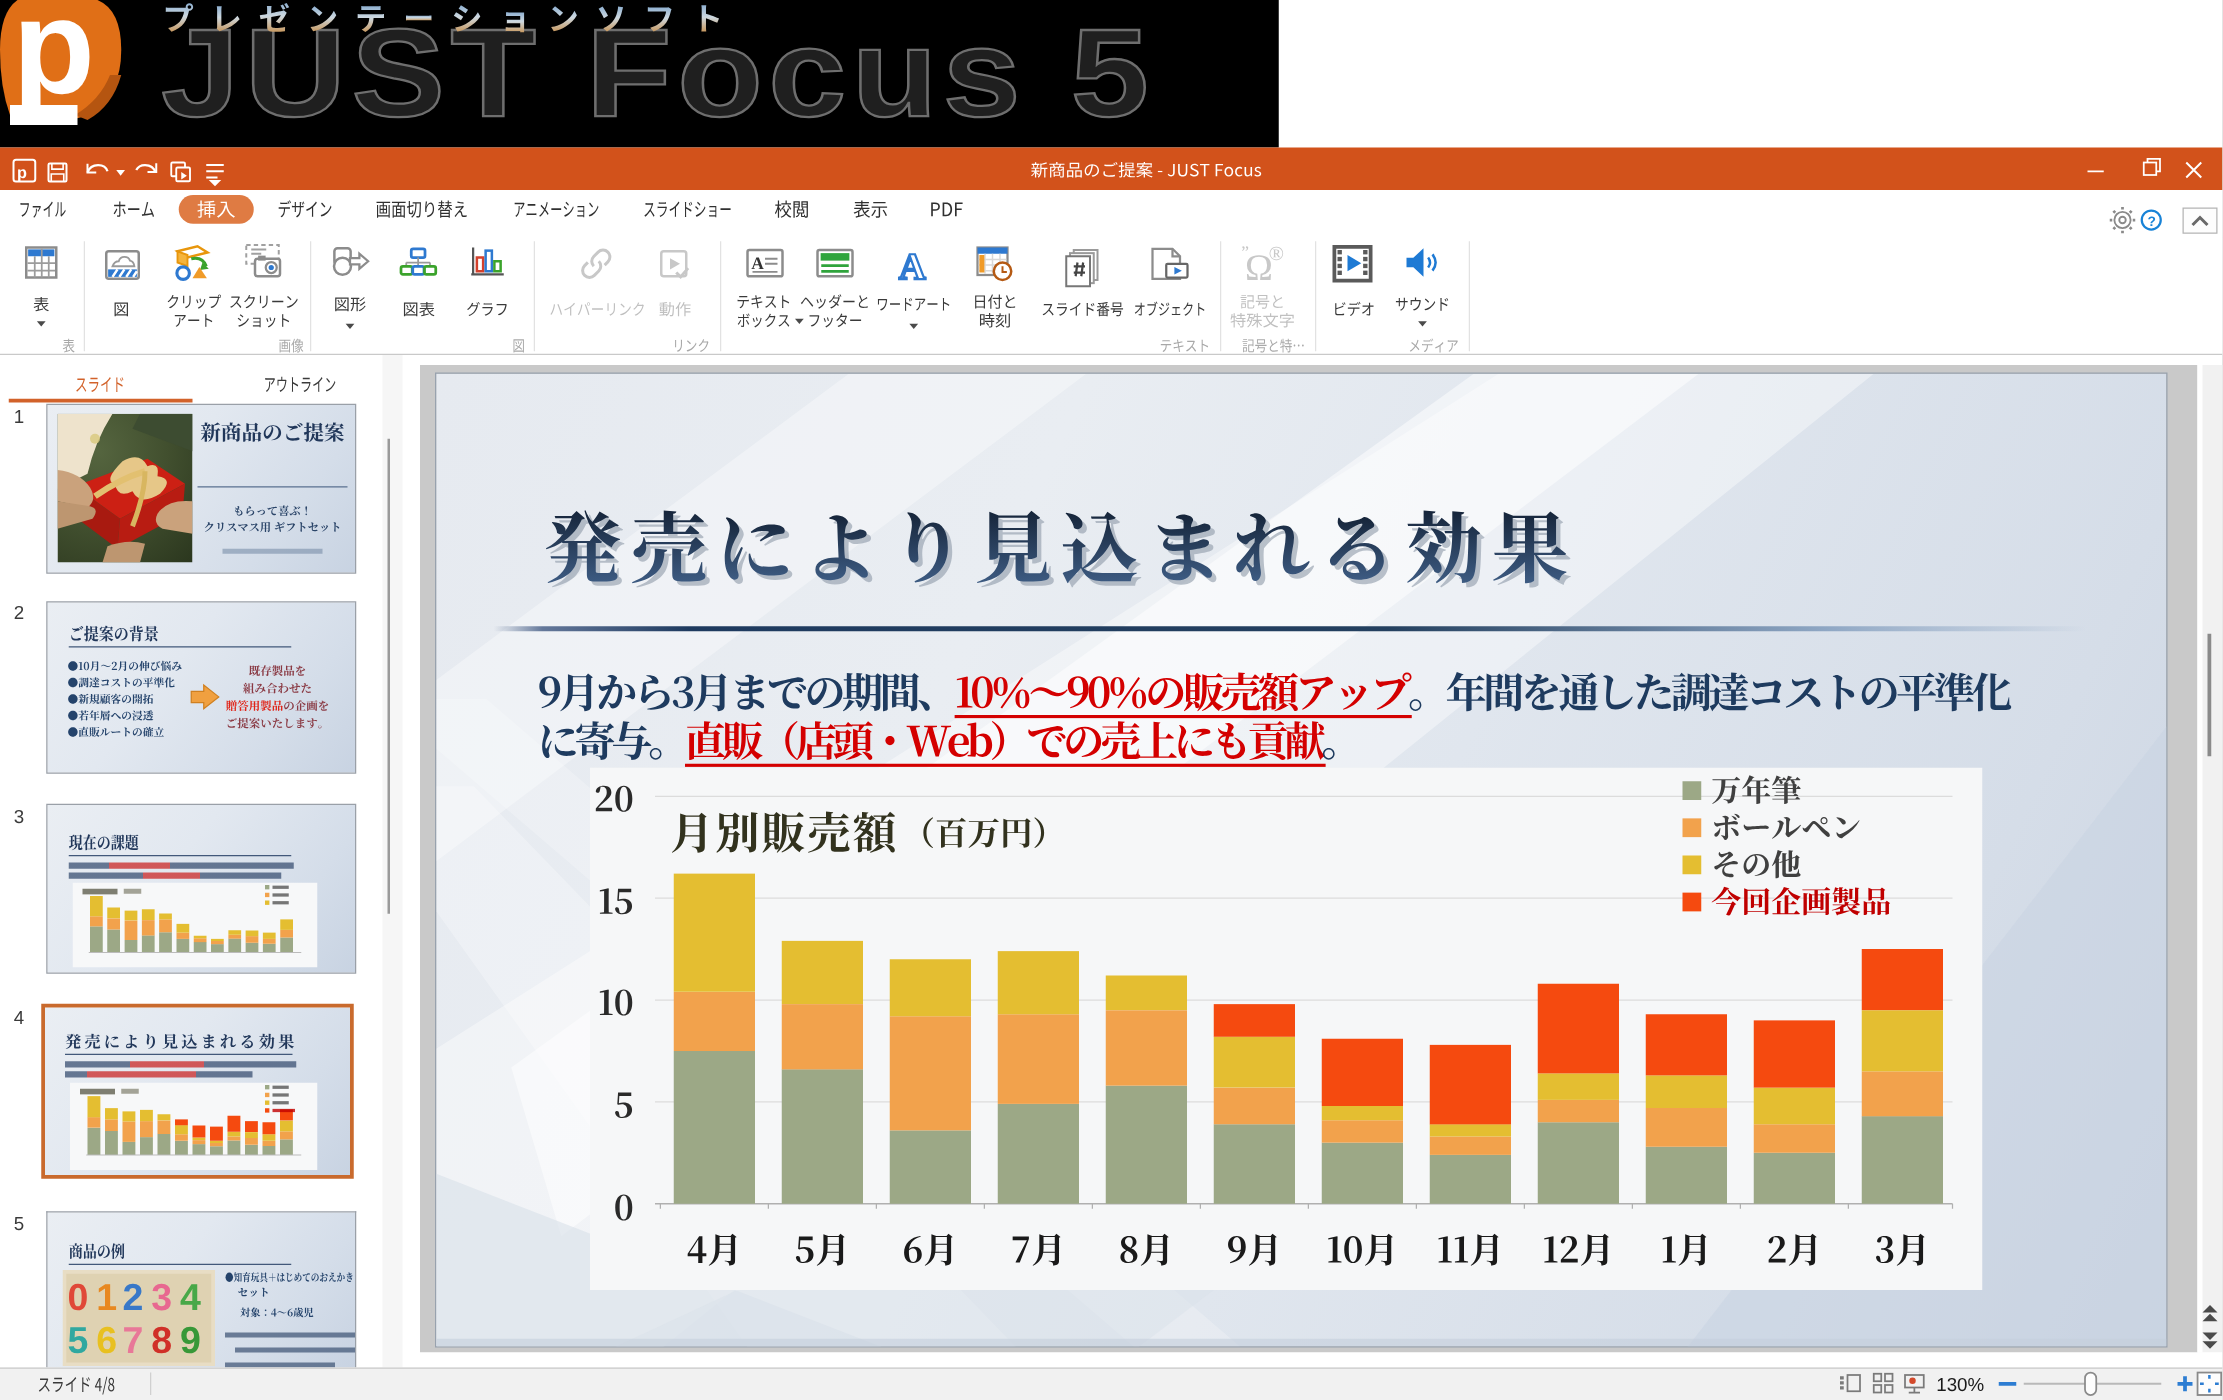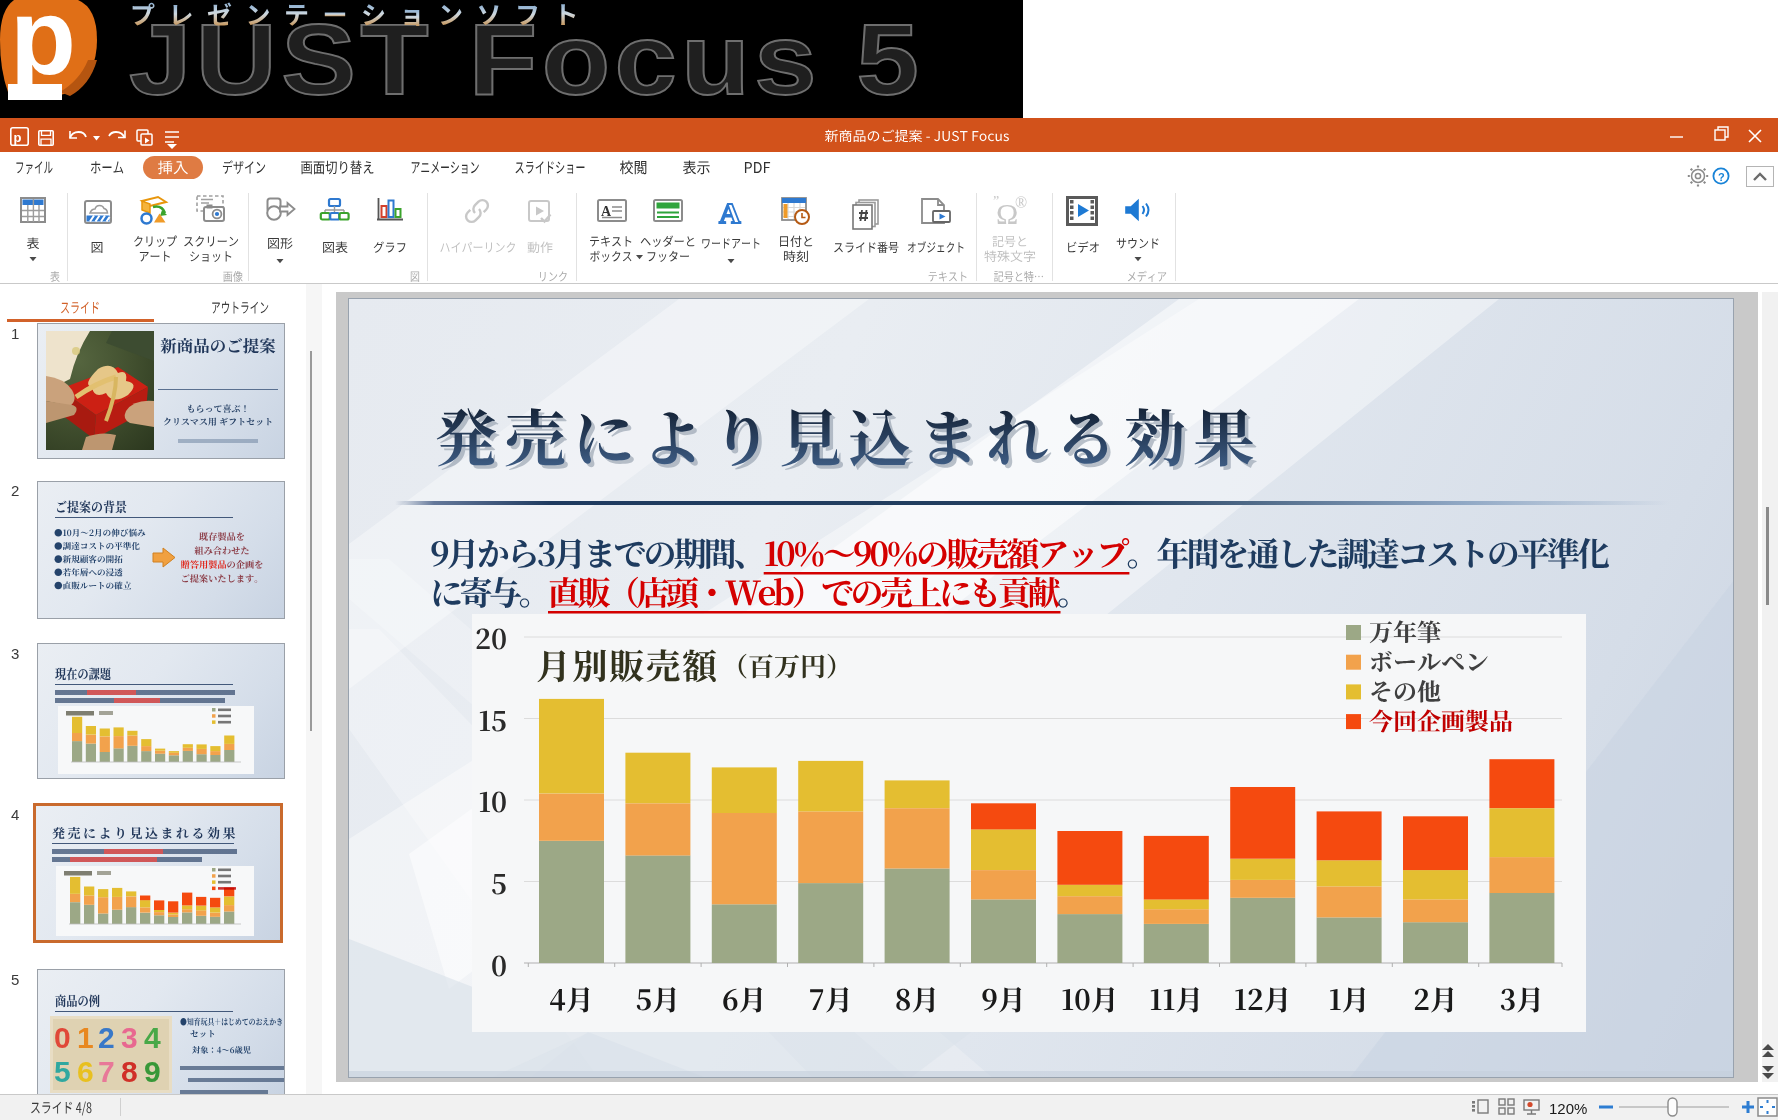--- a/index.html
+++ b/index.html
@@ -509,21 +509,21 @@
   <rect x="66" y="6" width="15" height="10"></rect>
  </g>
  <g fill="#7a7a7a">
       <rect x="14" y="7" width="3" height="2.6"></rect>
       <rect x="14" y="11" width="3" height="2.6"></rect>
       <rect x="14" y="15" width="3" height="2.6"></rect>
     </g>
  <circle cx="72" cy="10.5" r="2.6" fill="#d34a2c"></circle>
  <path d="M73.5 16 v4 M69 20 h9" stroke="#7a7a7a" stroke-width="1.4"></path>
 </svg>
-<div style="position:absolute;left:1549px;top:1100px;font:15px 'Liberation Sans';color:#1a1a1a">120%</div>
+<div style="position:absolute;left:1549px;top:1100px;font:15px 'Liberation Sans';color:#1a1a1a">130%</div>
 <svg width="190" height="26" style="position:absolute;left:1588px;top:1094px">
  <path d="M11 13 h14" stroke="#2d7dd2" stroke-width="3"></path>
  <path d="M31 13 h110" stroke="#b9b9b9" stroke-width="1.6"></path>
  <rect x="80" y="4" width="9" height="18" rx="4.5" fill="#fdfdfd" stroke="#8a8a8a" stroke-width="1.4"></rect>
  <path d="M154 13 h12 M160 7 v12" stroke="#2d7dd2" stroke-width="3"></path>
 </svg>
 <svg width="22" height="22" style="position:absolute;left:1757px;top:1097px">
  <rect x="1" y="1" width="19" height="18" fill="#fdfdfd" stroke="#8a8a8a" stroke-width="1.5"></rect>
  <g stroke="#2d7dd2" stroke-width="2">
       <path d="M10.5 3 v3 M10.5 14 v3 M3 10 h3 M15 10 h3"></path>

